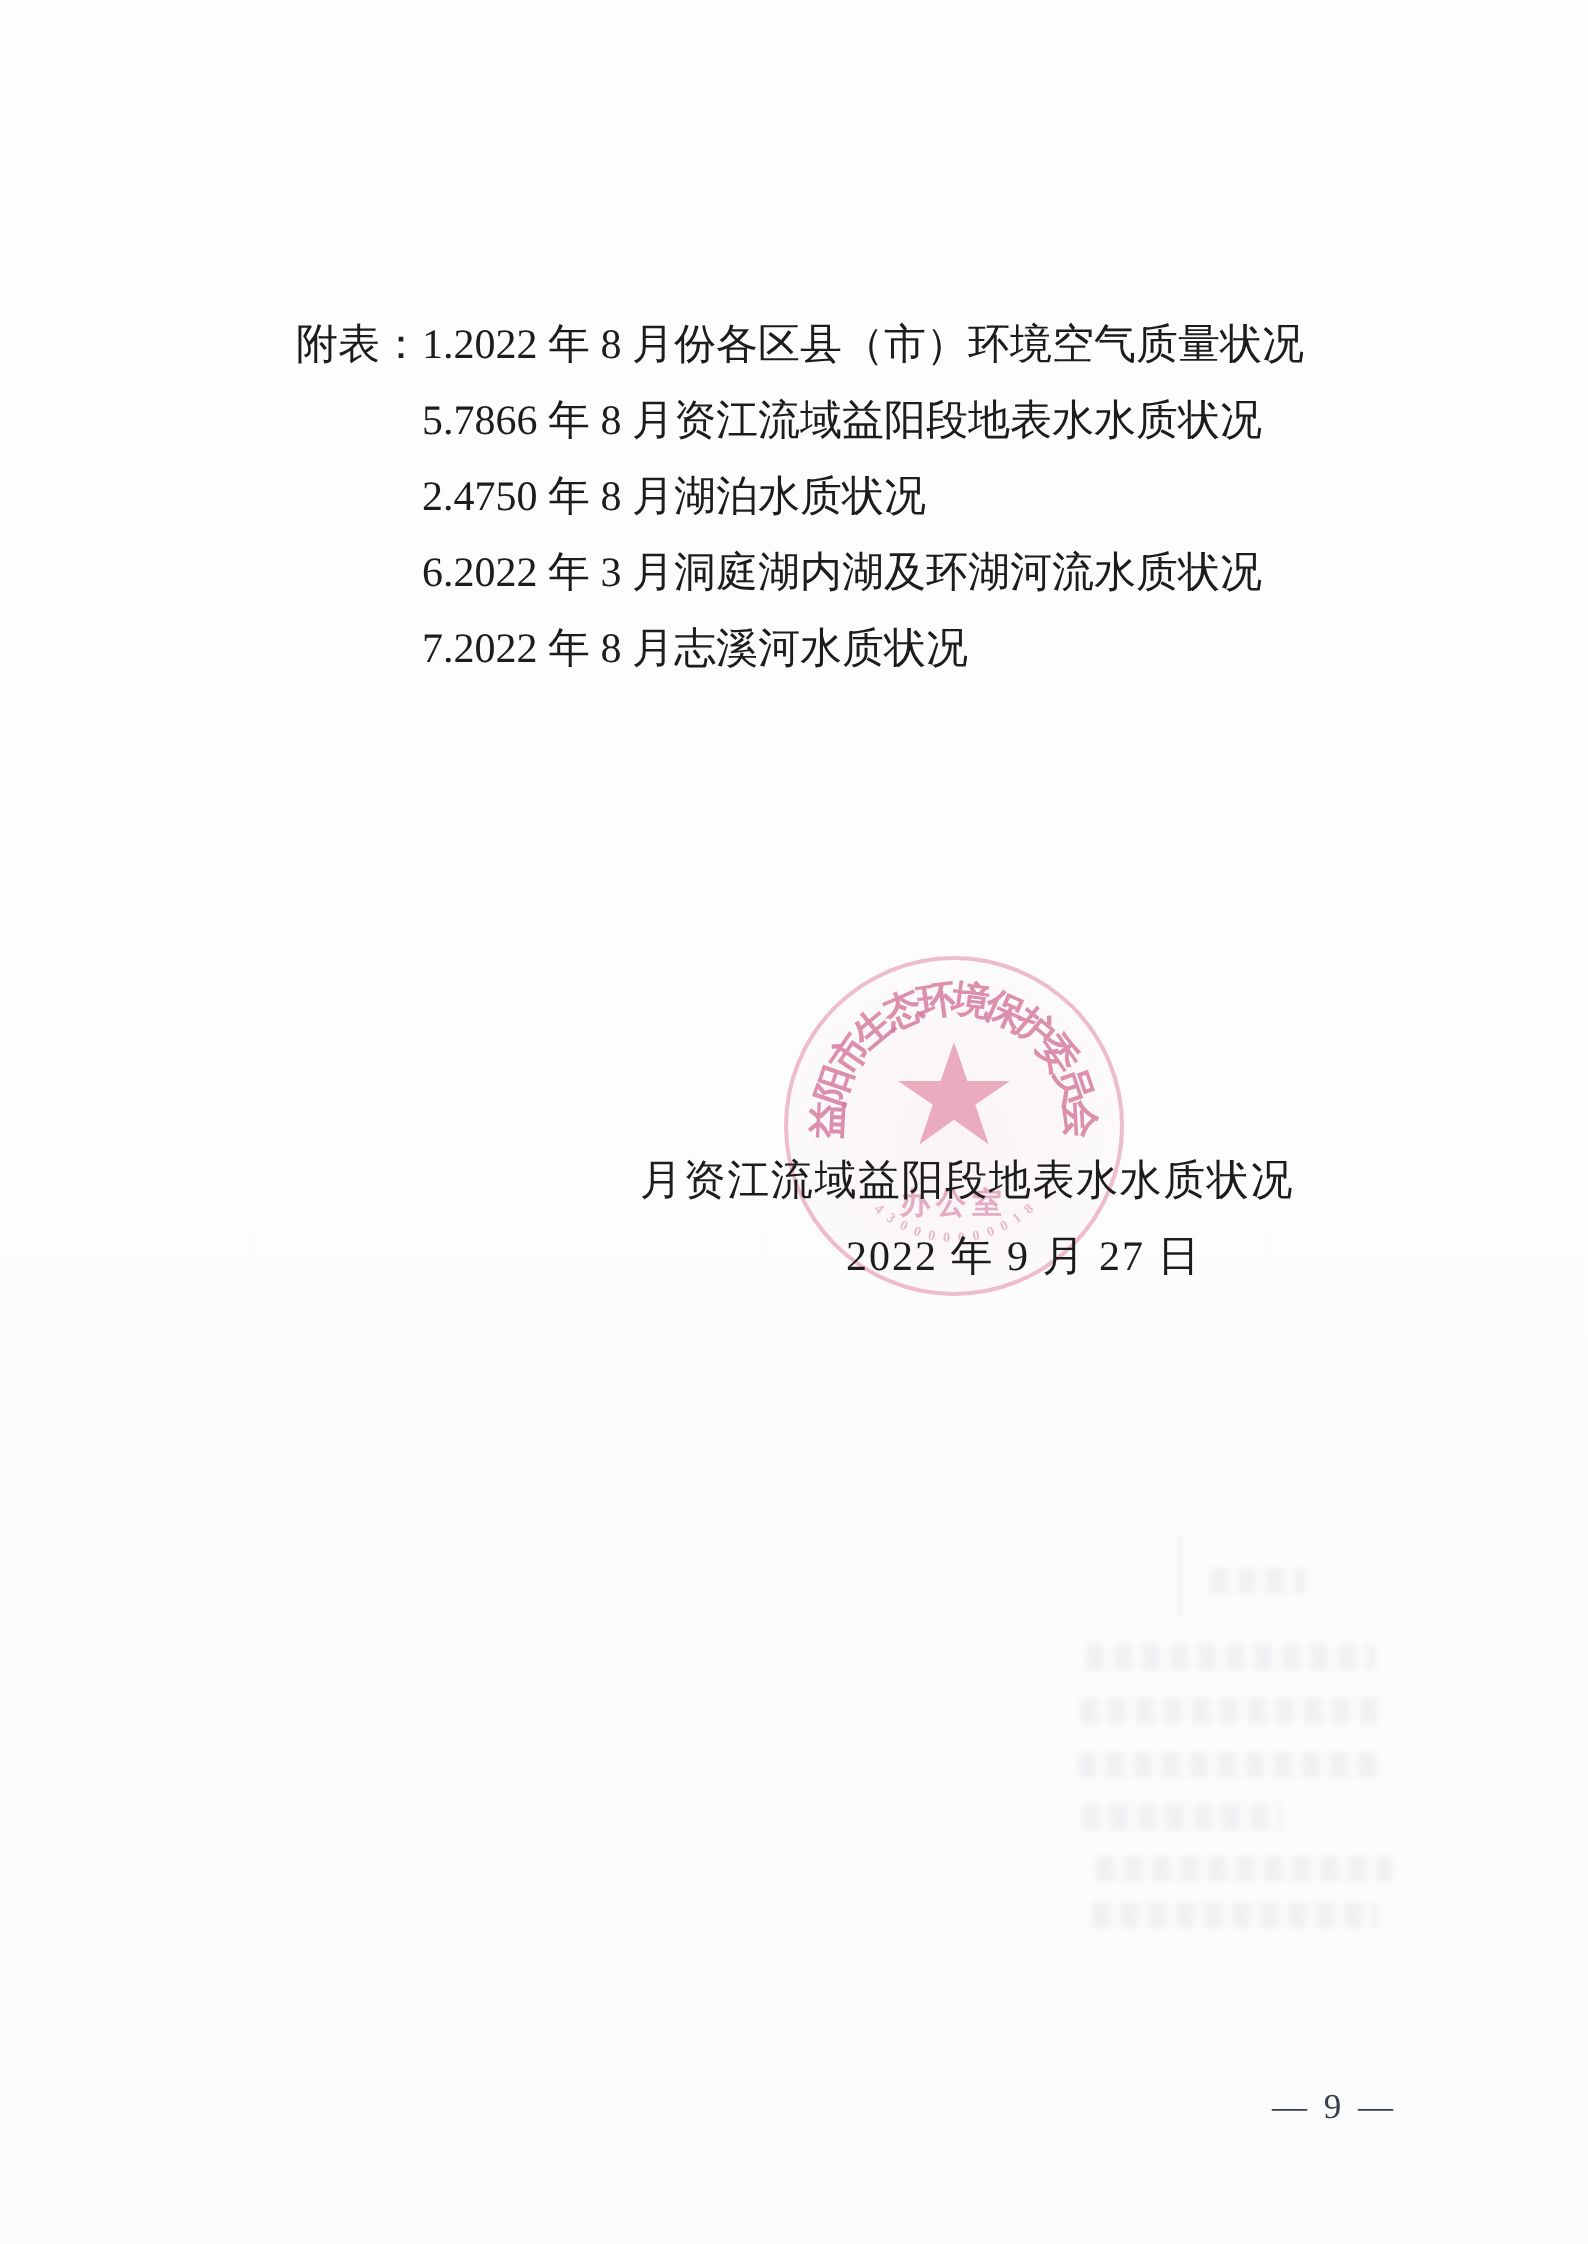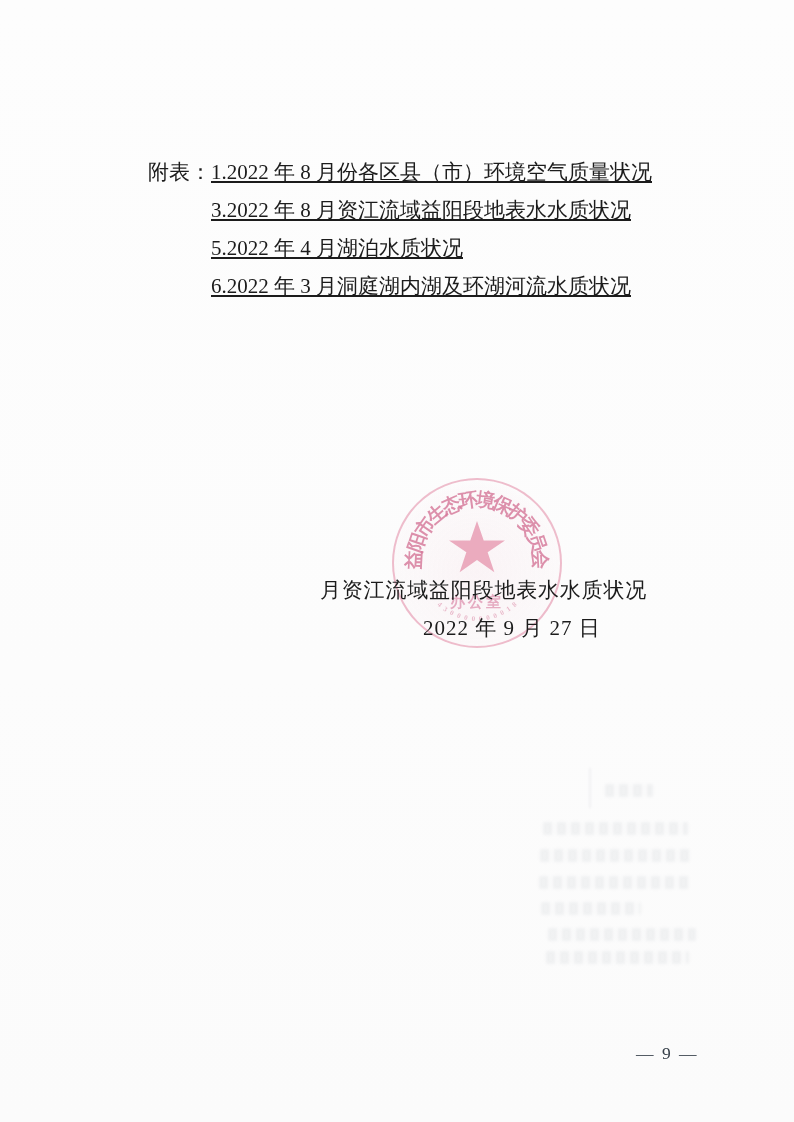--- a/index.html
+++ b/index.html
@@ -16,21 +16,21 @@
     background:linear-gradient(180deg,#fdfdfd 0%,#fcfcfc 60%,#fbfbfb 100%);
   }
 
   
   .appendix {
     position:absolute; left:148px; top:153px;
     display:flex; font-size:21px; z-index:1;
   }
   .appendix-label { line-height:38px; white-space:nowrap; }
   .appendix-items { display:flex; flex-direction:column; }
-  .appendix-item { line-height:38px; white-space:nowrap;text-decoration:underline; }
+  .appendix-item { line-height:38px; white-space:nowrap; }
 
   
   .sig-org {
     position:absolute; left:320px; top:576px;
     font-size:21px; letter-spacing:0.8px; line-height:28px;
     white-space:nowrap; z-index:3;
   }
   .sig-date {
     position:absolute; left:423px; top:614px;
     font-size:21px; letter-spacing:1px; line-height:28px;
@@ -83,23 +83,24 @@
 </style>
 </head>
 <body>
 
 <div class="page">
 
   <div class="appendix">
     <div class="appendix-label">附表：</div>
     <div class="appendix-items">
       <div class="appendix-item">1.2022 年 8 月份各区县（市）环境空气质量状况</div>
-      <div class="appendix-item">3.2022 年 8 月资江流域益阳段地表水水质状况</div>
-      <div class="appendix-item">5.2022 年 4 月湖泊水质状况</div>
+      <div class="appendix-item">5.7866 年 8 月资江流域益阳段地表水水质状况</div>
+      <div class="appendix-item">2.4750 年 8 月湖泊水质状况</div>
       <div class="appendix-item">6.2022 年 3 月洞庭湖内湖及环湖河流水质状况</div>
+      <div class="appendix-item">7.2022 年 8 月志溪河水质状况</div>
     </div>
   </div>
 
   <div class="stamp">
     <div class="stamp-ring"></div>
     <div class="arc ring-text">
         <span style="transform: translate(-50%, -50%) rotate(-87deg) translateY(-63px);">益</span>
         <span style="transform: translate(-50%, -50%) rotate(-71.1818deg) translateY(-63px);">阳</span>
         <span style="transform: translate(-50%, -50%) rotate(-55.3636deg) translateY(-63px);">市</span>
         <span style="transform: translate(-50%, -50%) rotate(-39.5455deg) translateY(-63px);">生</span>

